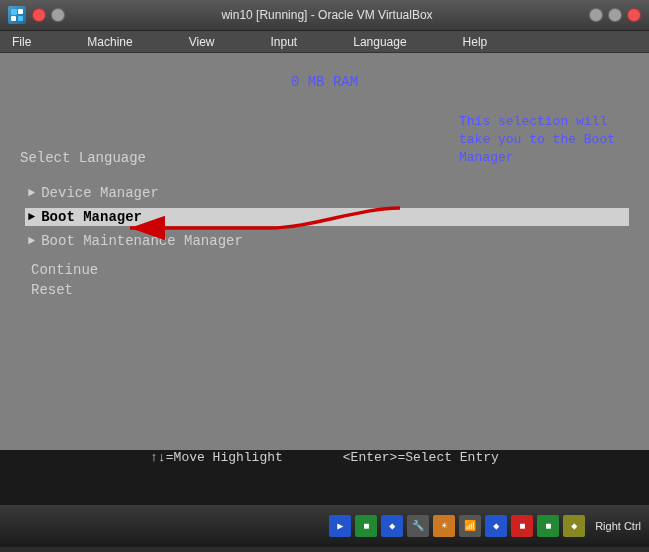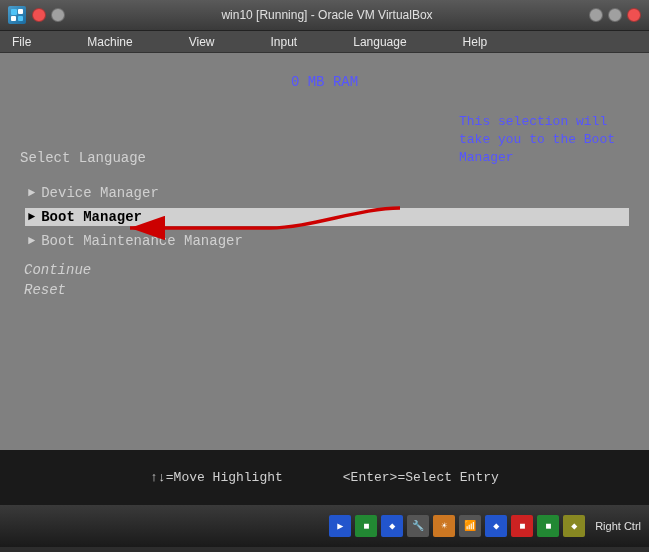--- a/index.html
+++ b/index.html
@@ -160,22 +160,21 @@
       background: #d0d0d0;
       color: #000;
       font-weight: bold;
     }
     .menu-entry.highlighted .arrow-char {
       color: #000;
     }
 
     #other-items {
       margin-top: 12px;
-      margin-left: 4px;
-      font-style: italic;
+      margin-left: 11px;
     }
     .other-item {
       color: #d0d0d0;
       font-size: 14px;
       margin-bottom: 4px;
       cursor: pointer;
     }
 
     
     #red-arrow {
@@ -184,21 +183,21 @@
       left: 110px;
       pointer-events: none;
     }
 
     
     #bottom-bar {
       width: 100%;
       height: 55px;
       background: #1a1a1a;
       display: flex;
-      align-items: center;
+      align-items: flex-start;
       justify-content: center;
       gap: 60px;
     }
     .bottom-hint {
       color: #d0d0d0;
       font-size: 13px;
       font-family: 'Courier New', Courier, monospace;
     }
 
     

